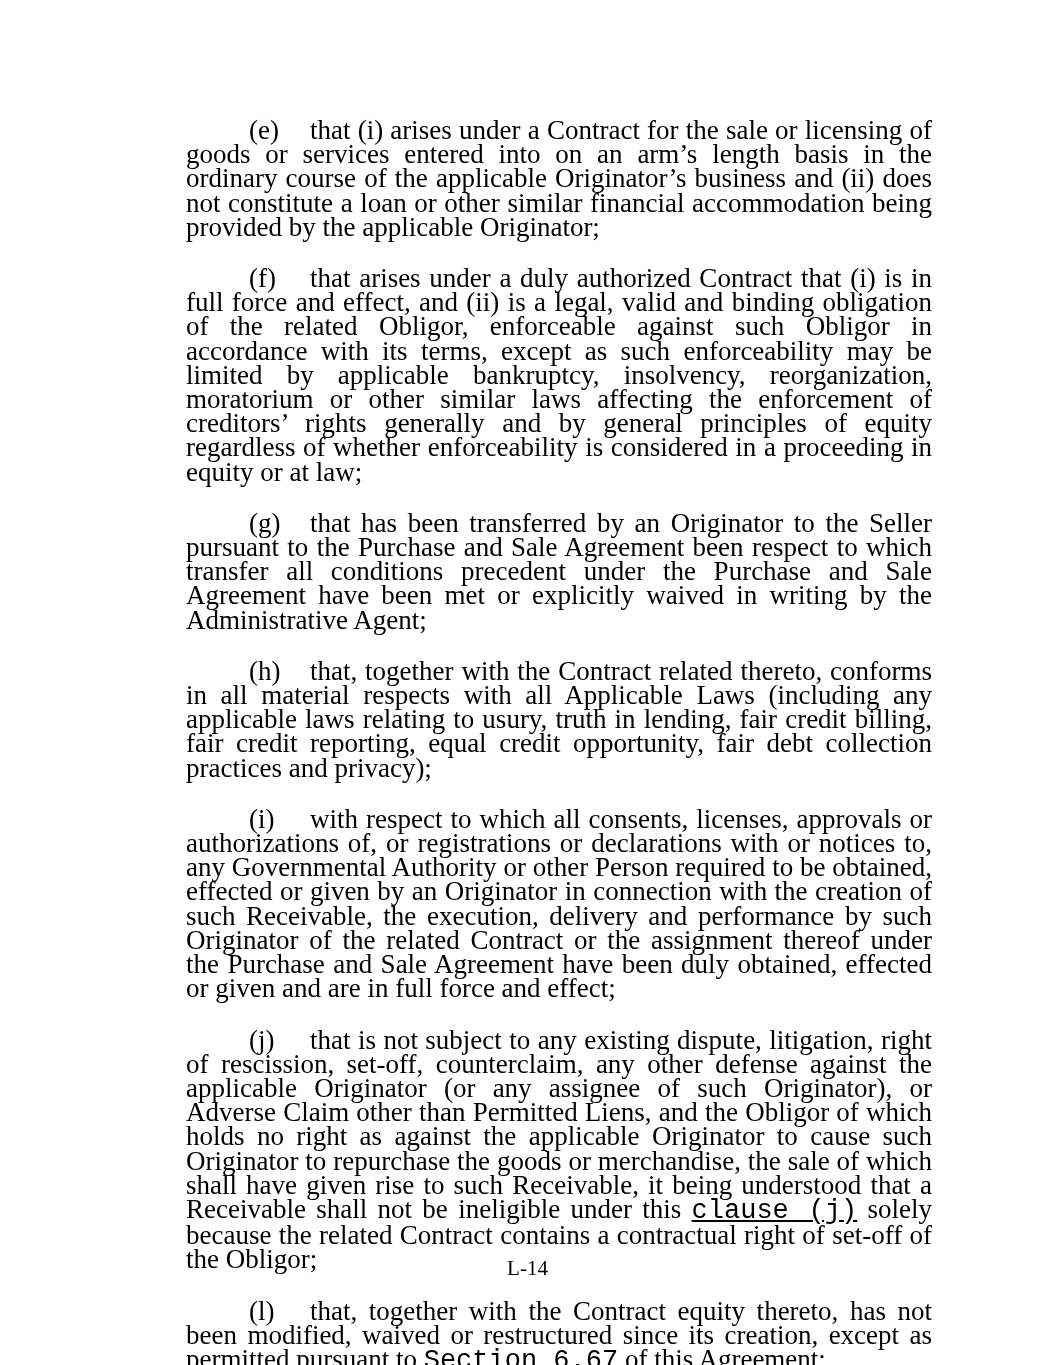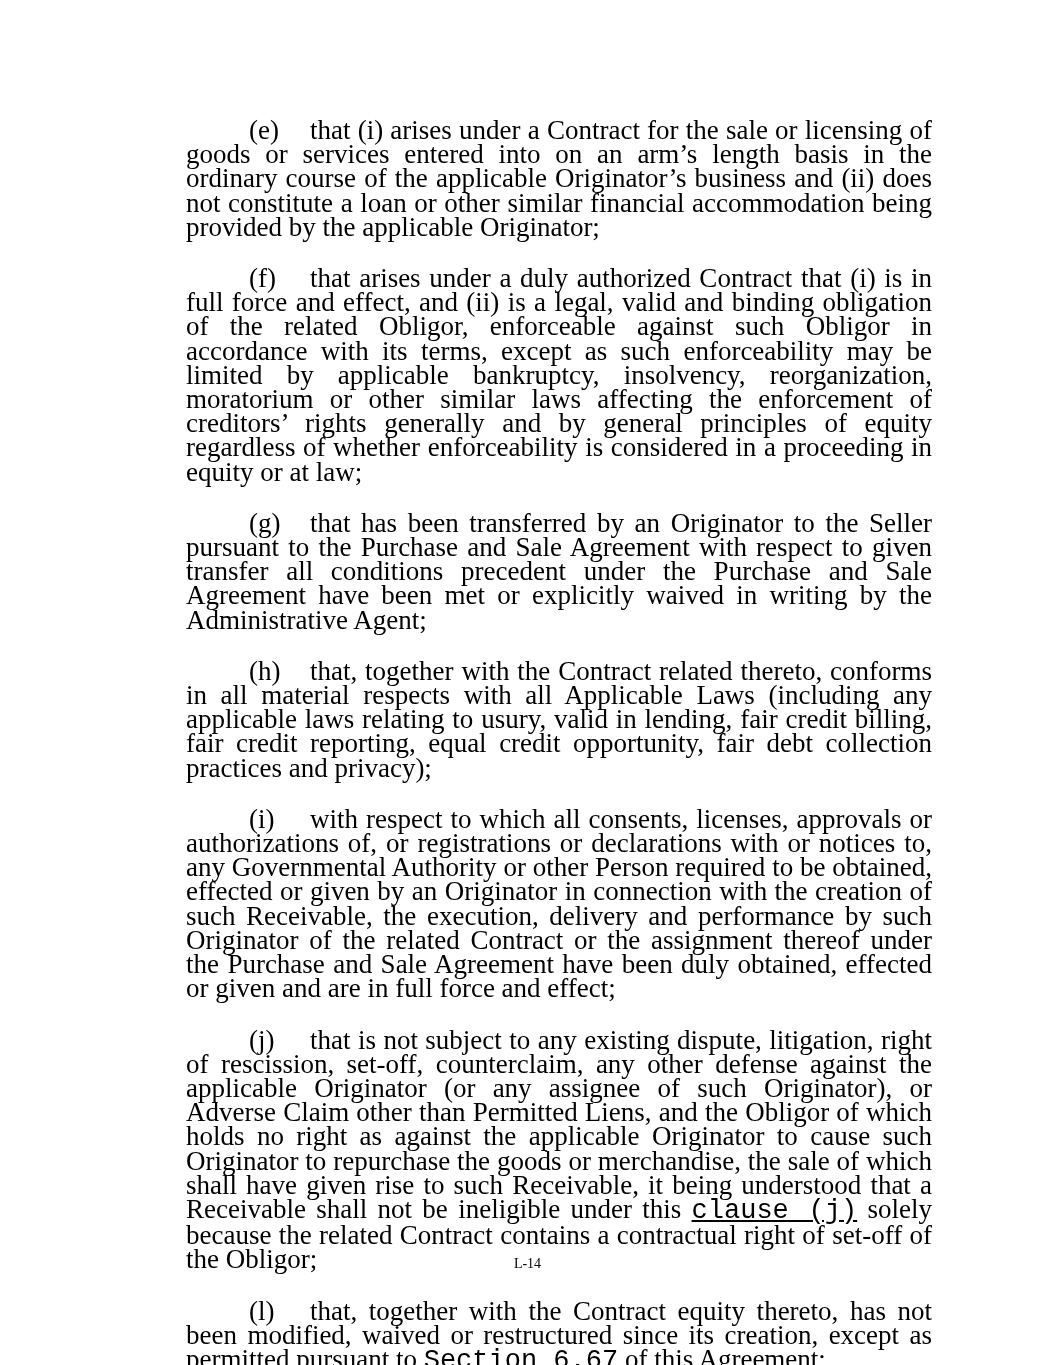--- a/index.html
+++ b/index.html
@@ -39,32 +39,32 @@
     text-decoration: underline;
     font-family: Liberation Mono, monospace;
   }
   .footer {
     position: absolute;
     left: 0;
     top: 1256px;
     width: 1055px;
     text-align: center;
     font-family: "Liberation Serif", "DejaVu Serif", serif;
-    font-size: 14px;
+    font-size: 21px;
     color: #000000;
   }
 </style>
 </head>
 <body>
 
 <div class="page">
   <div class="text-block" id="paragraphs">
       <p class="para"><span class="para-label">(e)</span><span class="">that (i) arises under a Contract for the sale or licensing of goods or services entered into on an arm’s length basis in the ordinary course of the applicable Originator’s business and (ii) does not constitute a loan or other similar financial accommodation being provided by the applicable Originator;</span></p>
       <p class="para"><span class="para-label">(f)</span><span class="">that arises under a duly authorized Contract that (i) is in full force and effect, and (ii) is a legal, valid and binding obligation of the related Obligor, enforceable against such Obligor in accordance with its terms, except as such enforceability may be limited by applicable bankruptcy, insolvency, reorganization, moratorium or other similar laws affecting the enforcement of creditors’ rights generally and by general principles of equity regardless of whether enforceability is considered in a proceeding in equity or at law;</span></p>
-      <p class="para"><span class="para-label">(g)</span><span class="">that has been transferred by an Originator to the Seller pursuant to the Purchase and Sale Agreement with respect to given transfer all conditions precedent under the Purchase and Sale Agreement have been met or explicitly waived in writing by the Administrative Agent;</span></p>
-      <p class="para"><span class="para-label">(h)</span><span class="">that, together with the Contract related thereto, conforms in all material respects with all Applicable Laws (including any applicable laws relating to usury, valid in lending, fair credit billing, fair credit reporting, equal credit opportunity, fair debt collection practices and privacy);</span></p>
+      <p class="para"><span class="para-label">(g)</span><span class="">that has been transferred by an Originator to the Seller pursuant to the Purchase and Sale Agreement been respect to which transfer all conditions precedent under the Purchase and Sale Agreement have been met or explicitly waived in writing by the Administrative Agent;</span></p>
+      <p class="para"><span class="para-label">(h)</span><span class="">that, together with the Contract related thereto, conforms in all material respects with all Applicable Laws (including any applicable laws relating to usury, truth in lending, fair credit billing, fair credit reporting, equal credit opportunity, fair debt collection practices and privacy);</span></p>
       <p class="para"><span class="para-label">(i)</span><span class="">with respect to which all consents, licenses, approvals or authorizations of, or registrations or declarations with or notices to, any Governmental Authority or other Person required to be obtained, effected or given by an Originator in connection with the creation of such Receivable, the execution, delivery and performance by such Originator of the related Contract or the assignment thereof under the Purchase and Sale Agreement have been duly obtained, effected or given and are in full force and effect;</span></p>
       <p class="para"><span class="para-label">(j)</span><span class="">that is not subject to any existing dispute, litigation, right of rescission, set-off, counterclaim, any other defense against the applicable Originator (or any assignee of such Originator), or Adverse Claim other than Permitted Liens, and the Obligor of which holds no right as against the applicable Originator to cause such Originator to repurchase the goods or merchandise, the sale of which shall have given rise to such Receivable, it being understood that a Receivable shall not be ineligible under this </span><span class="seg-underline">clause (j)</span><span class=""> solely because the related Contract contains a contractual right of set-off of the Obligor;</span></p>
       <p class="para"><span class="para-label">(l)</span><span class="">that, together with the Contract equity thereto, has not been modified, waived or restructured since its creation, except as permitted pursuant to </span><span class="seg-underline">Section 6.67</span><span class=""> of this Agreement;</span></p>
       <p class="para"><span class="para-label">(m)</span><span class="">in which the Seller owns good and marketable title, free and clear of any</span></p>
     </div>
   <div class="footer">L-14</div>
 </div>
 
 </body></html>

